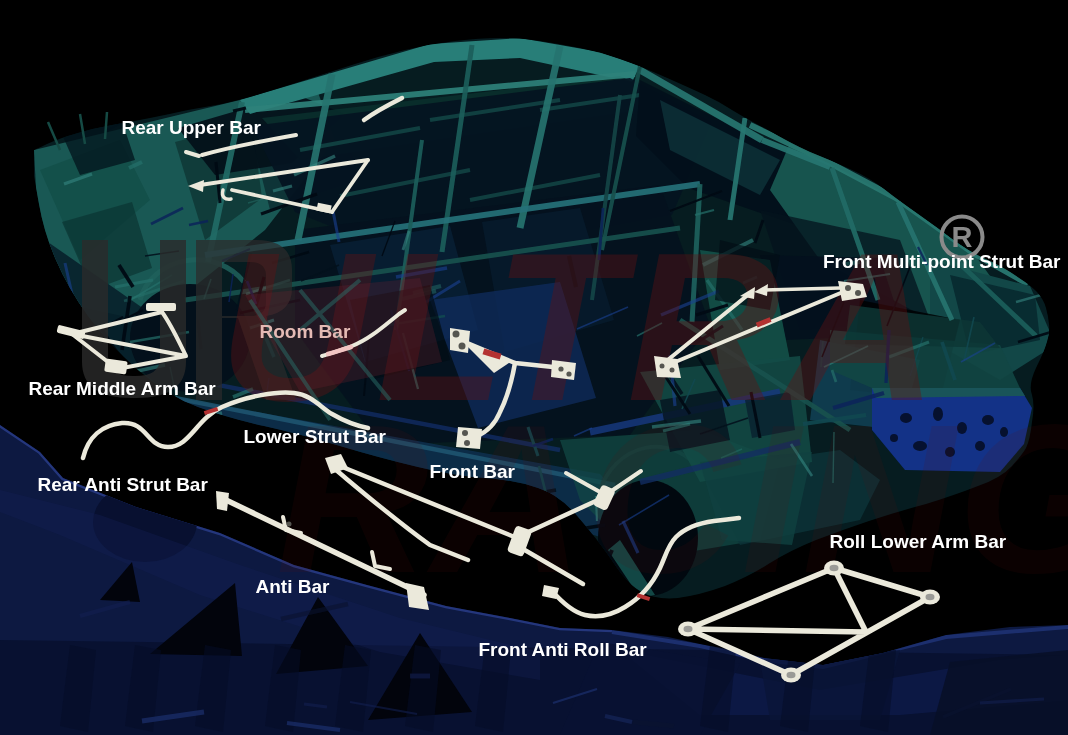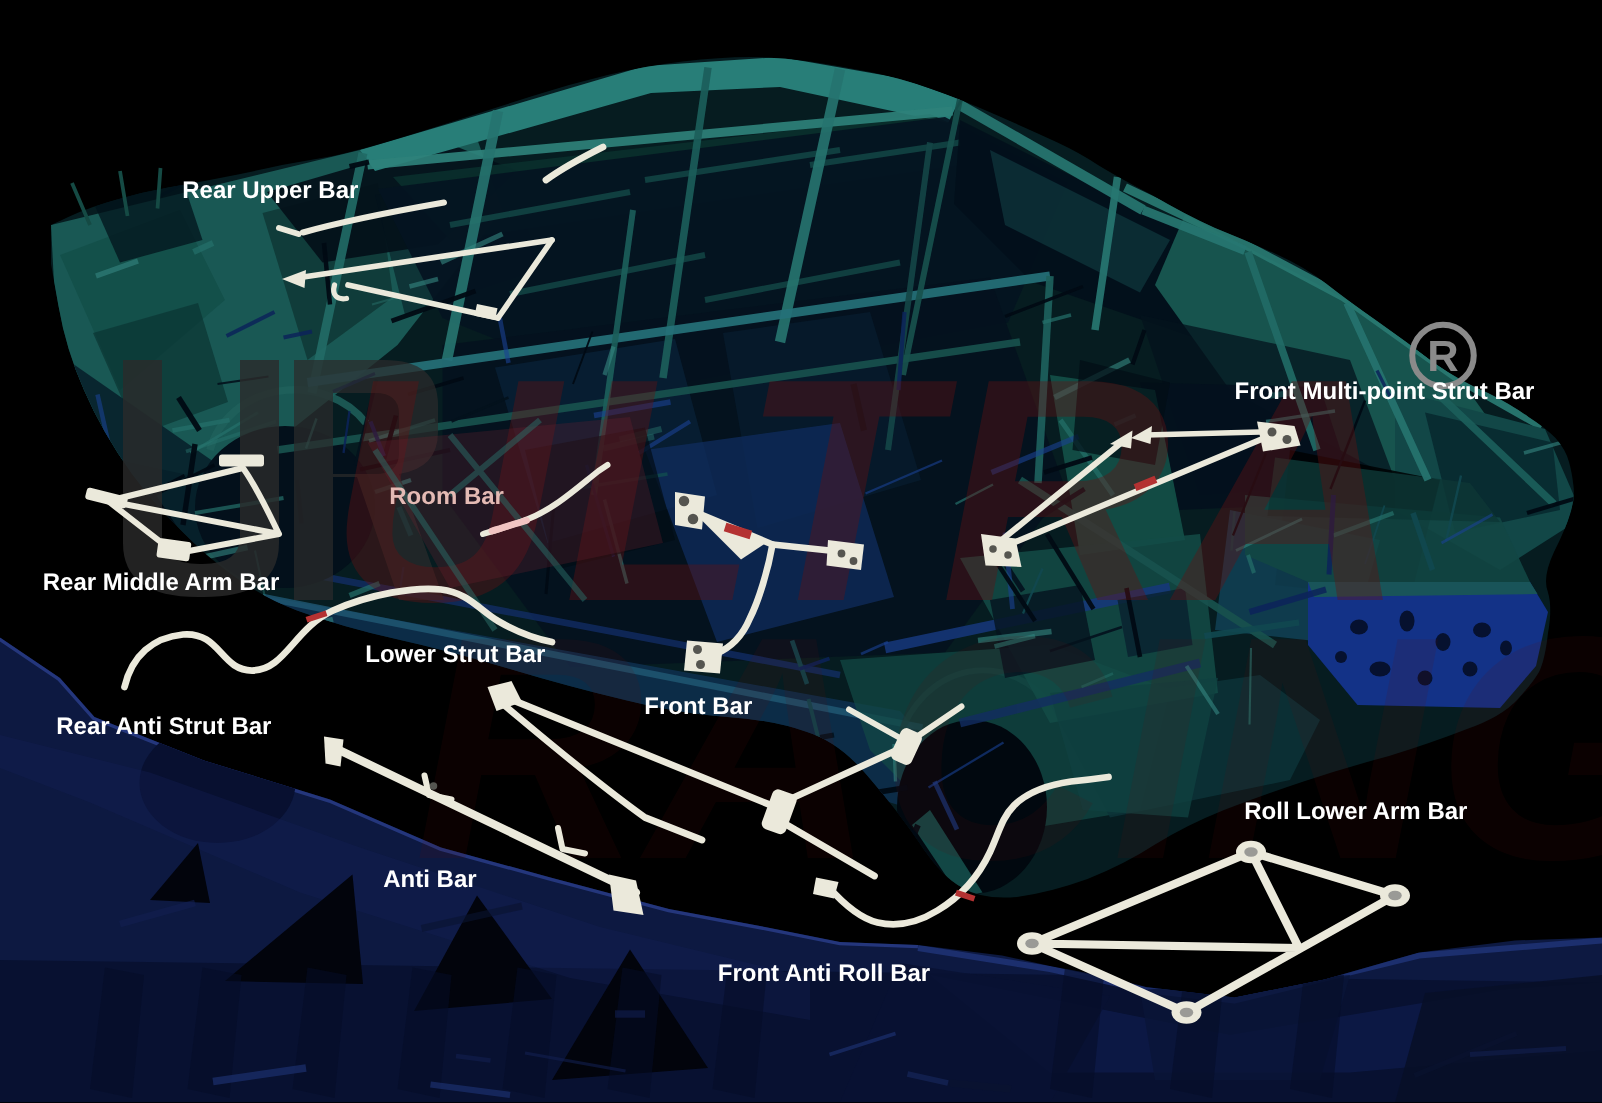--- a/index.html
+++ b/index.html
@@ -1,15 +1,15 @@
 <!DOCTYPE html>
 <html><head><meta charset="utf-8"><style>
 html,body{margin:0;padding:0;background:#000}
 #stage{position:relative;width:1068px;height:735px;background:#000;overflow:hidden;font-family:"Liberation Sans",sans-serif}
-.lbl{position:absolute;color:#fff;font-weight:bold;font-size:16px;line-height:17px;white-space:nowrap}
+.lbl{position:absolute;color:#fff;font-weight:bold;font-size:19px;line-height:17px;white-space:nowrap}
 svg{position:absolute;left:0;top:0}
 </style></head><body>
 <div id="stage">
 <svg width="1068" height="735" viewBox="0 0 1068 735" xmlns="http://www.w3.org/2000/svg">
       <rect width="1068" height="735" fill="#000000"></rect>
       <path d="M0,425 L40,452 L63,478 L136,507 L220,533 L294,565 L367,585 L446,606 L510,618 L560,628 L612,630 L668,637 L700,644 L737,651 L764,658 L823,665 L883,653 L946,635 L1010,627 L1068,625 L1068,735 L0,735 Z" fill="#0d1941"></path>
       <clipPath id="fclip">
         <path d="M0,425 L40,452 L63,478 L136,507 L220,533 L294,565 L367,585 L446,606 L510,618 L560,628 L612,630 L668,637 L700,644 L737,651 L764,658 L823,665 L883,653 L946,635 L1010,627 L1068,625 L1068,735 L0,735 Z"></path>
       </clipPath>
       <g clip-path="url(#fclip)">

